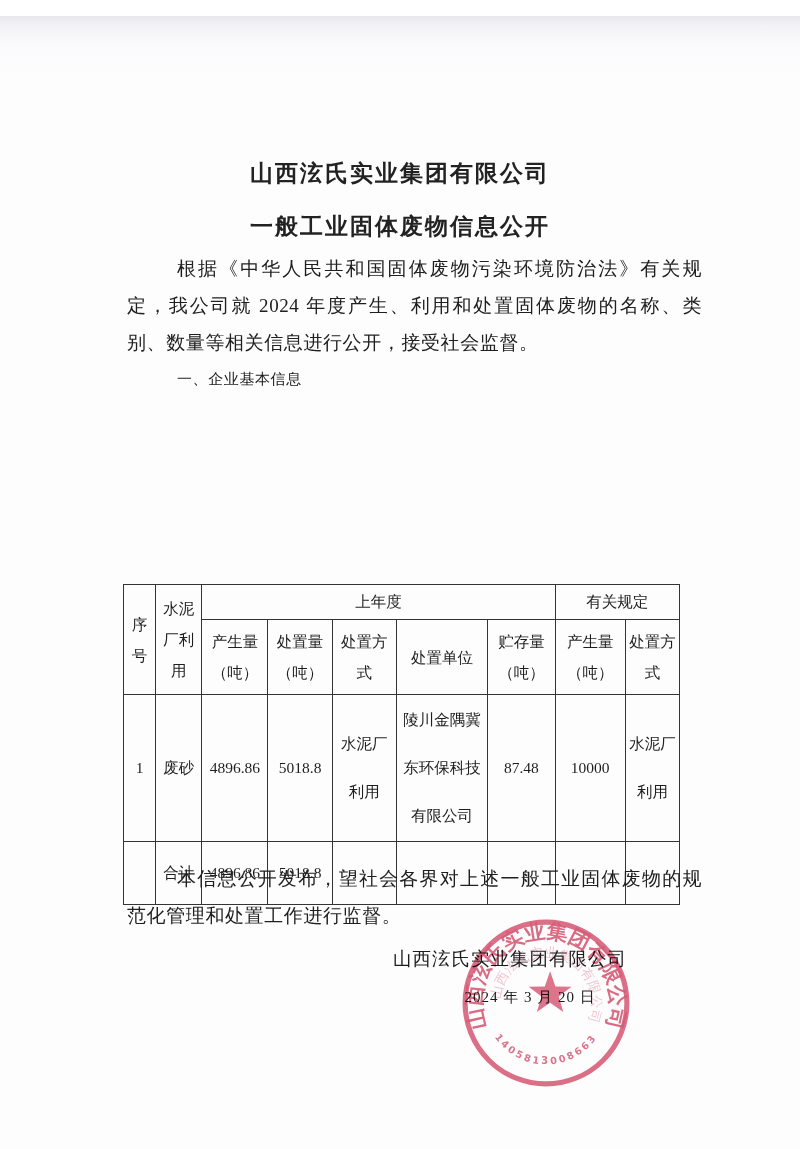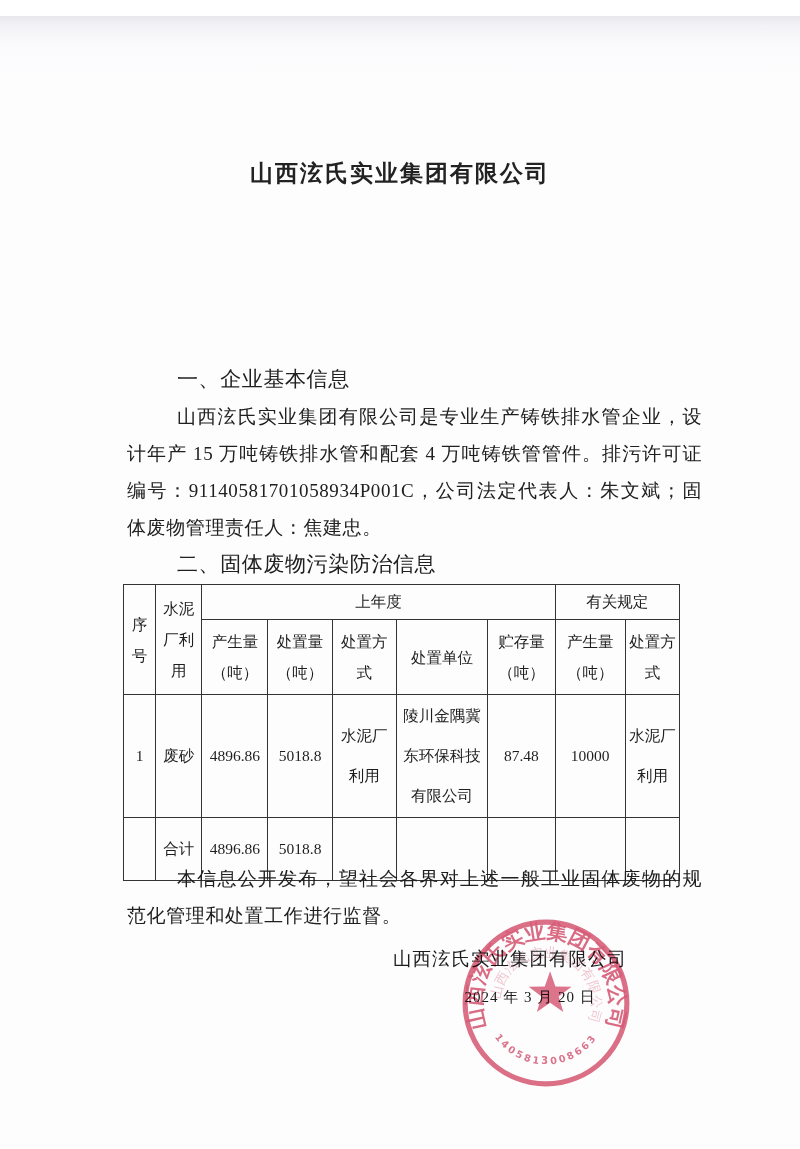--- a/index.html
+++ b/index.html
@@ -18,36 +18,36 @@
     left:0;width:800px;text-align:center;
     font-size:23px;font-weight:bold;letter-spacing:2px;color:#222;
   }
   .body-text{
     left:127px;width:575px;
     font-size:19px;line-height:37px;
     text-align:justify;letter-spacing:0.6px;
     color:#202020;
   }
   .indent{text-indent:50px;}
-  .heading-line{font-size:21px;letter-spacing:0.6px;color:#202020;}
+  .heading-line{font-size:15px;letter-spacing:0.6px;color:#202020;}
   table.waste{
     border-collapse:collapse;table-layout:fixed;
     width:557px;
     font-size:15.5px;color:#1e1e1e;
   }
   table.waste th,table.waste td{
     border:1.5px solid #343434;
     text-align:center;vertical-align:middle;
     padding:1px 3px;
     font-weight:normal;
     overflow:hidden;
   }
   tr.group-row{height:35px;}
   tr.sub-row th{height:72px;line-height:31px;}
-  tr.data-row td{height:105px;line-height:40px;}
+  tr.data-row td{height:105px;line-height:48px;}
   tr.total-row td{height:60px;line-height:30px;}
   th.span2{line-height:31px;}
   .sig-company{
     left:127px;width:500px;text-align:right;
     font-size:18.5px;letter-spacing:1px;color:#1c1c1c;
   }
   .sig-date{
     left:440px;width:180px;text-align:center;
     font-size:15px;letter-spacing:1px;color:#1c1c1c;
   }
@@ -55,27 +55,27 @@
     left:460px;top:901px;width:172px;height:172px;
     mix-blend-mode:multiply;opacity:0.9;
   }
 </style>
 </head>
 <body>
 
 <div class="page">
 
   <div class="abs doc-title" style="top:142px">山西泫氏实业集团有限公司</div>
+  <div class="abs doc-title" style="top:195px">一般工业固体废物信息公开</div>
 
+  <div class="abs body-text indent" style="top:234px">根据《中华人民共和国固体废物污染环境防治法》有关规定，我公司就 2024 年度产生、利用和处置固体废物的名称、类别、数量等相关信息进行公开，接受社会监督。</div>
 
   <div class="abs body-text heading-line indent" style="top:345px">一、企业基本信息</div>
 
-  <div class="abs body-text indent" style="top:382px">山西泫氏实业集团有限公司是专业生产铸铁排水管企业，设计年产 15 万吨铸铁排水管和配套 4 万吨铸铁管管件。排污许可证编号：91140581701058934P001C，公司法定代表人：朱文斌；固体废物管理责任人：焦建忠。</div>
 
-  <div class="abs body-text heading-line indent" style="top:530px">二、固体废物污染防治信息</div>
 
   <table class="waste abs" style="top:568px;left:123px">
     <colgroup>
       <col style="width:32px">
         <col style="width:46px">
         <col style="width:66px">
       <col style="width:64px">
         <col style="width:64px">
         <col style="width:91px">
       <col style="width:67px">

